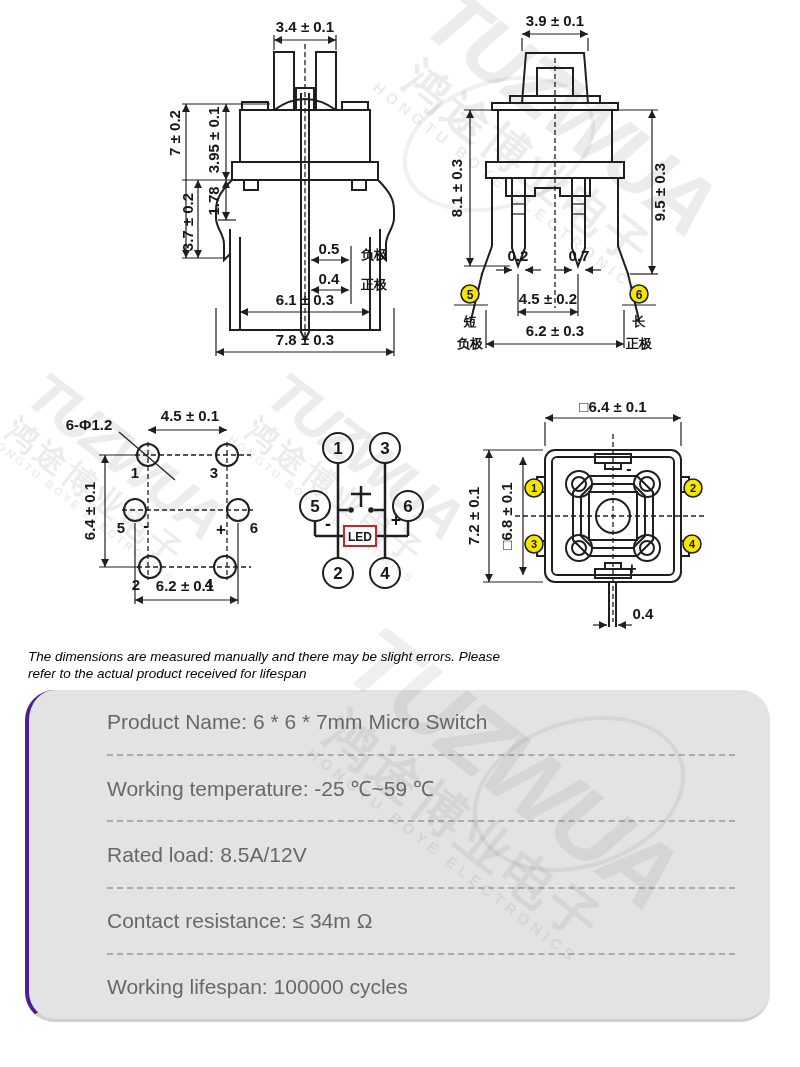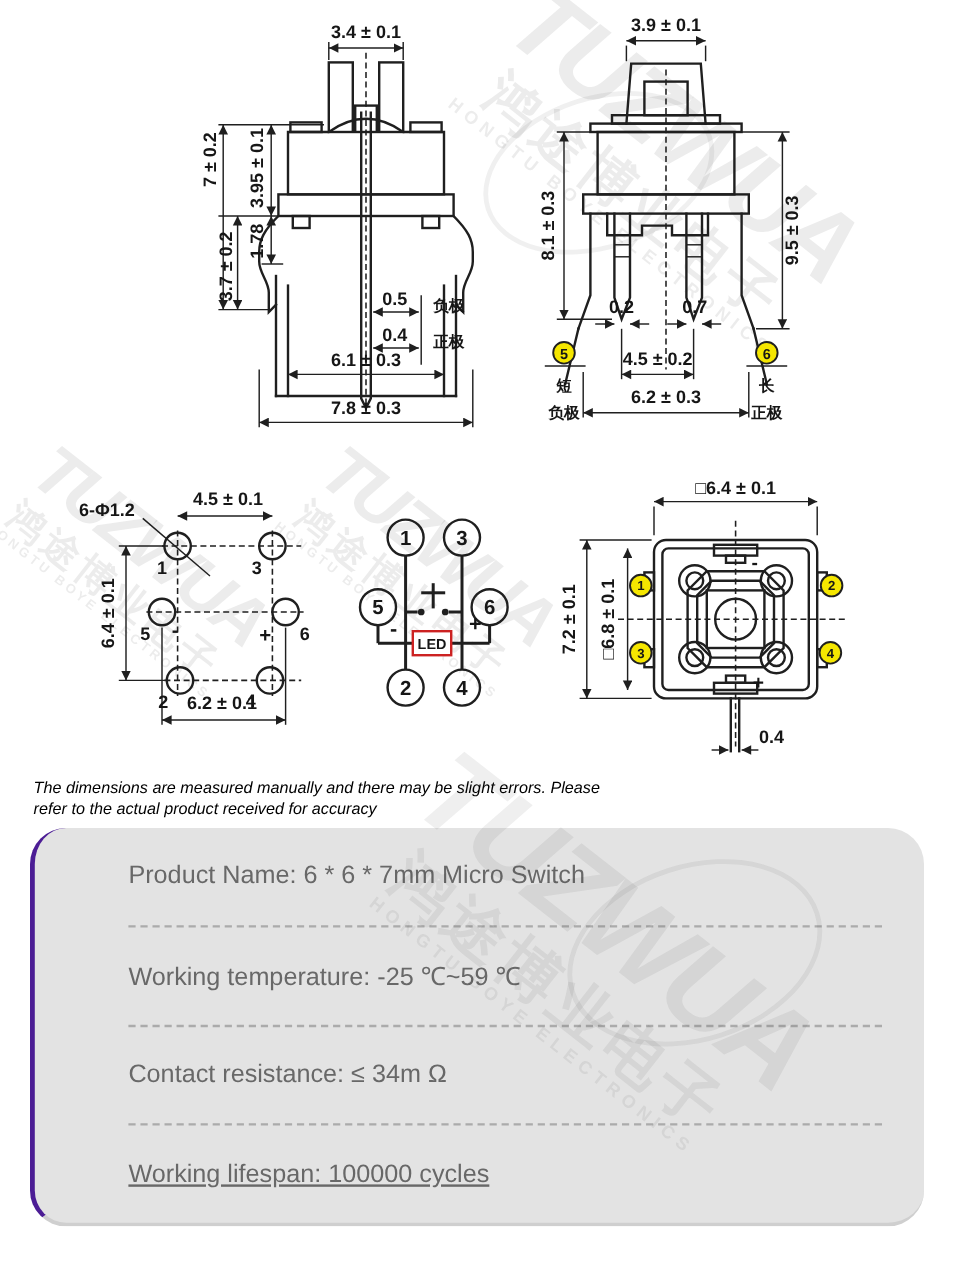--- a/index.html
+++ b/index.html
@@ -21,21 +21,21 @@
   .wm .b3{font-size:15px;font-weight:bold;letter-spacing:5px;}
   .wm.small .b1{font-size:58px;} .wm.small .b2{font-size:32px;} .wm.small .b3{font-size:11px;letter-spacing:3px;}
   .swoosh{position:absolute;z-index:1;border:4px solid rgba(40,40,40,0.07);border-radius:50%;pointer-events:none;}
   .note{position:absolute;left:28px;top:648px;z-index:3;color:#000000;font-size:13.5px;line-height:17px;font-style:italic;}
   .spec{position:absolute;left:25px;top:690px;width:745px;height:332px;z-index:2;
         background:#e3e3e3;border-radius:30px;box-sizing:border-box;
         border-left:4px solid #4c1d95;border-bottom:3px solid #cfcfcf;
         padding:0 35px 0 78px;display:flex;flex-direction:column;}
   .spec .row{flex:1;display:flex;align-items:center;color:#686868;font-size:21px;
              border-bottom:2px dashed #ababab;}
-  .spec .row:last-child{border-bottom:none;text-decoration:underline;}
+  .spec .row:last-child{border-bottom:none;}
   .wm4{z-index:3;color:rgba(40,40,40,0.075);}
 </style>
 </head>
 <body>
 
 <div class="page">
 
   <div class="swoosh" style="left:400px;top:80px;width:190px;height:120px;transform:rotate(-18deg);"></div>
   <div class="wm" style="left:330px;top:60px;width:440px;transform:rotate(38deg);transform-origin:center;">
     <div class="b1">TUZWUA</div>
@@ -338,31 +338,34 @@
       <line class="dim" x1="68" y1="69" x2="68" y2="187" marker-start="url(#ta-s)" marker-end="url(#ta-e)"></line>
       <text class="dt" transform="translate(57 128) rotate(-90)" text-anchor="middle">□6.8 ± 0.1</text>
       <text class="dt" x="188" y="231" text-anchor="middle">0.4</text>
       <line class="dim" x1="138" y1="237" x2="152" y2="237" marker-end="url(#ta-e)"></line>
       <line class="dim" x1="163" y1="237" x2="177" y2="237" marker-start="url(#ta-s)"></line>
     </g>
   </svg>
 
   <div class="note">
     <div>The dimensions are measured manually and there may be slight errors. Please</div>
-    <div>refer to the actual product received for accuracy</div>
+    <div>refer to the actual product received for lifespan</div>
   </div>
 
   <div class="spec">
     <div class="row">
       <span>Product Name: 6 * 6 * 7mm Micro Switch</span>
       </div>
     <div class="row">
       <span>Working temperature: -25 ℃~59 ℃</span>
       </div>
     <div class="row">
+      <span>Rated load: 8.5A/12V</span>
+      </div>
+    <div class="row">
       <span>Contact resistance: ≤ 34m Ω</span>
       </div>
     <div class="row">
       <span>Working lifespan: 100000 cycles</span>
       </div>
   </div>
 
 </div>
 
 </body></html>

